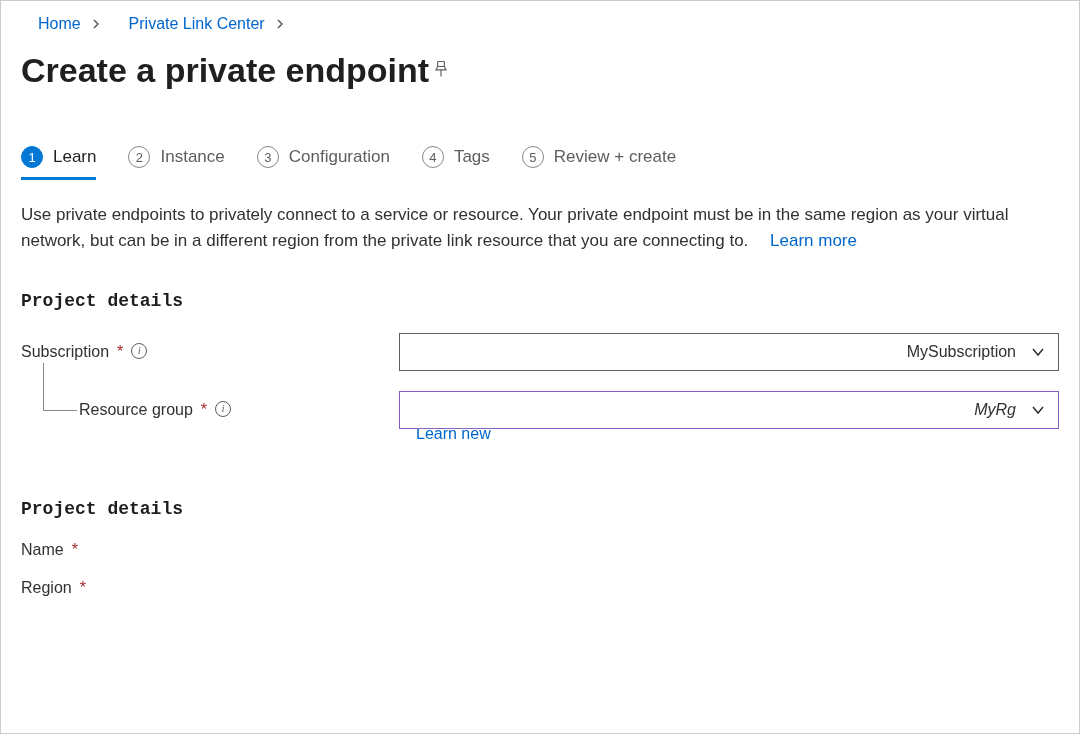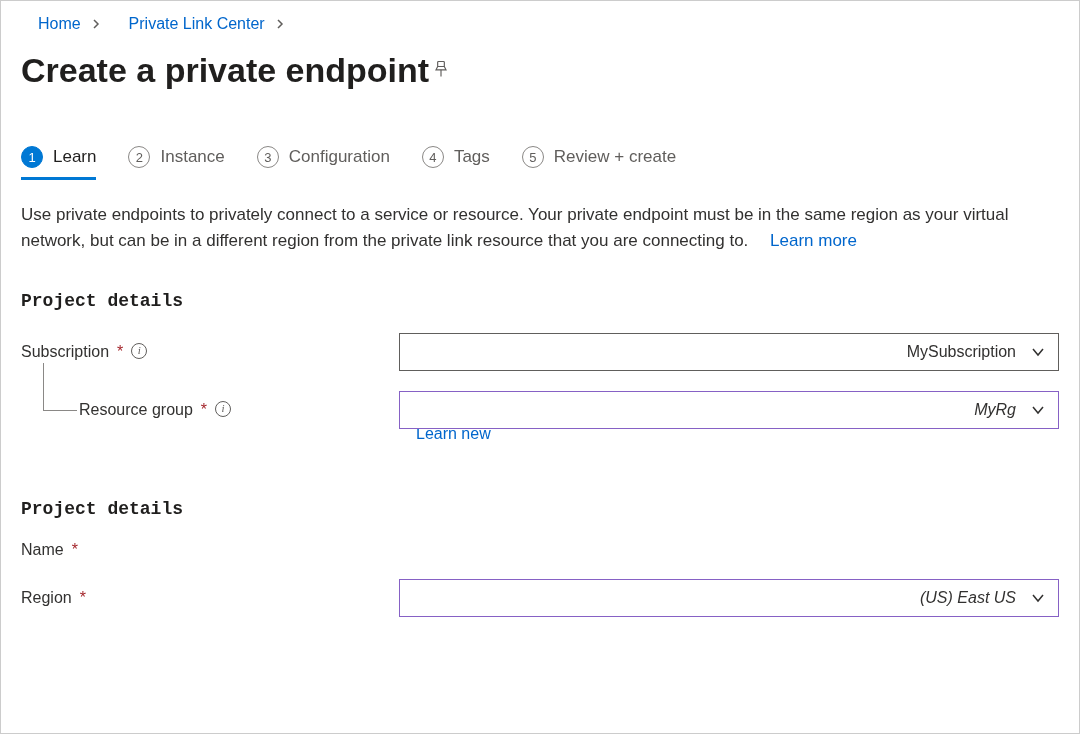--- a/index.html
+++ b/index.html
@@ -172,23 +172,13 @@
     <span class="field-label">Name</span>
     <span class="required">*</span>
   </div>
 </div>
 
 <div class="field-row">
   <div class="field-label-wrap">
     <span class="field-label">Region</span>
     <span class="required">*</span>
   </div>
-  <div class="field-control">
-    <div class="dropdown purple">
-      <span>(US) East US</span>
-    </div>
-    <span class="chevron">
-      <svg viewBox="0 0 18 18">
-          <path d="M4 6 L9 12 L14 6" stroke="#323130" stroke-width="1.5" fill="none"></path>
-        </svg>
-    </span>
-  </div>
 </div>
 
 </body></html>

